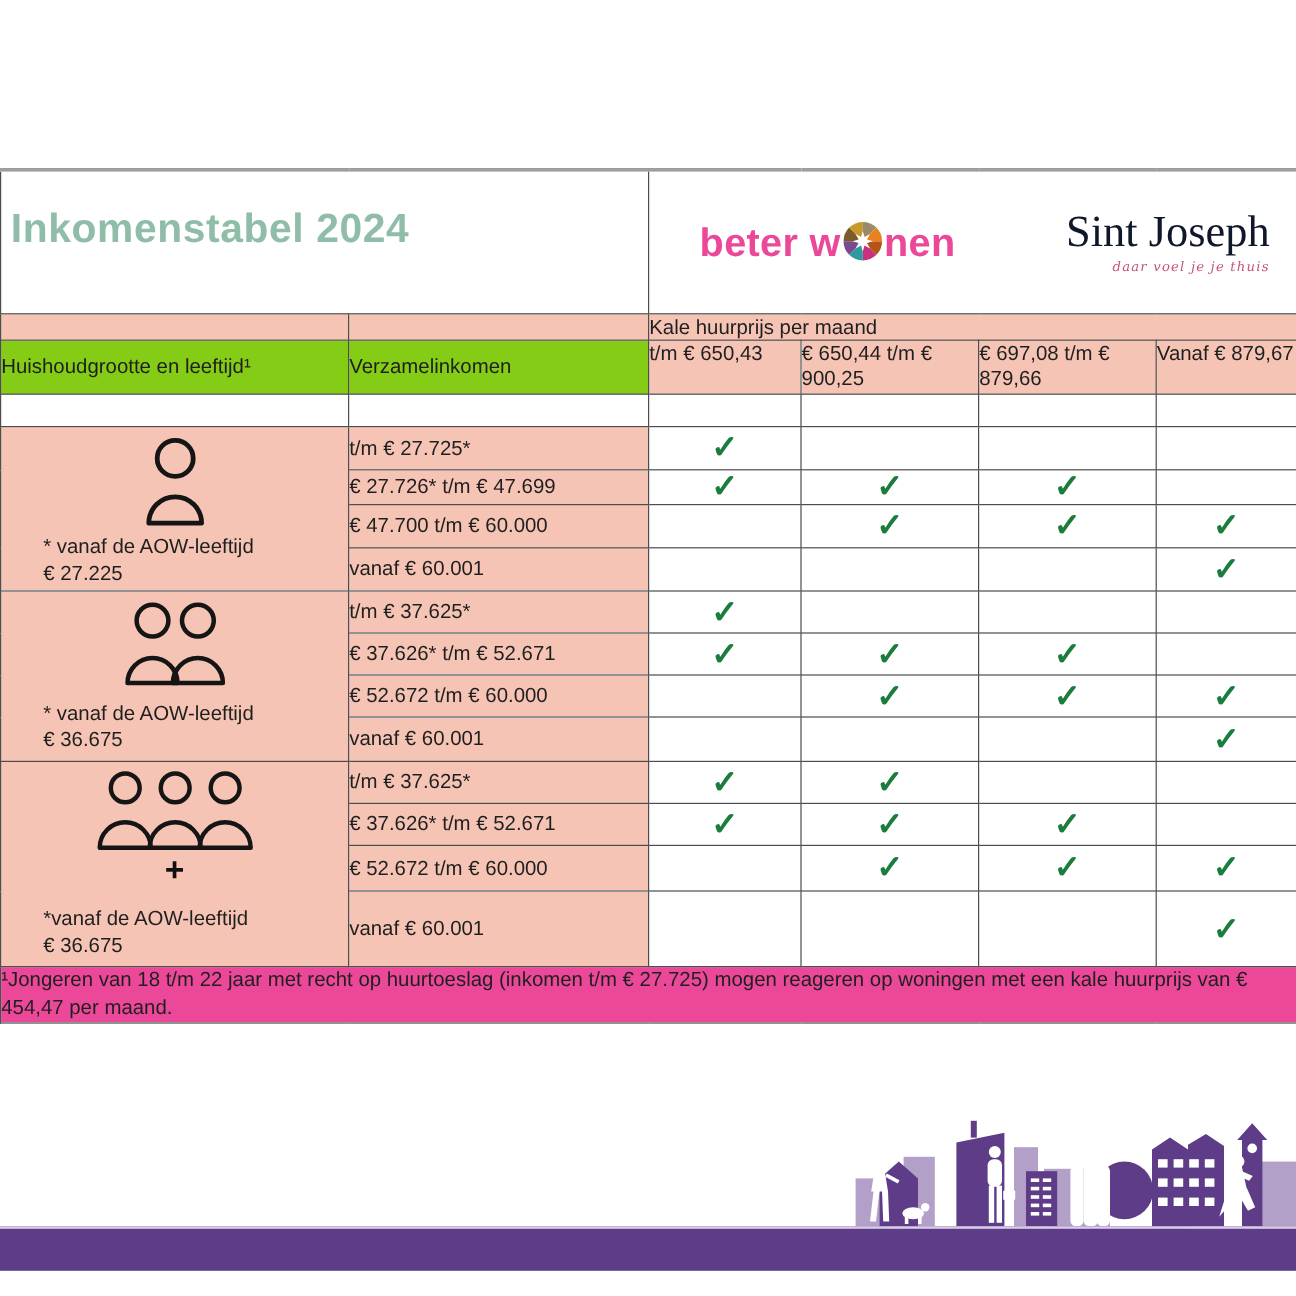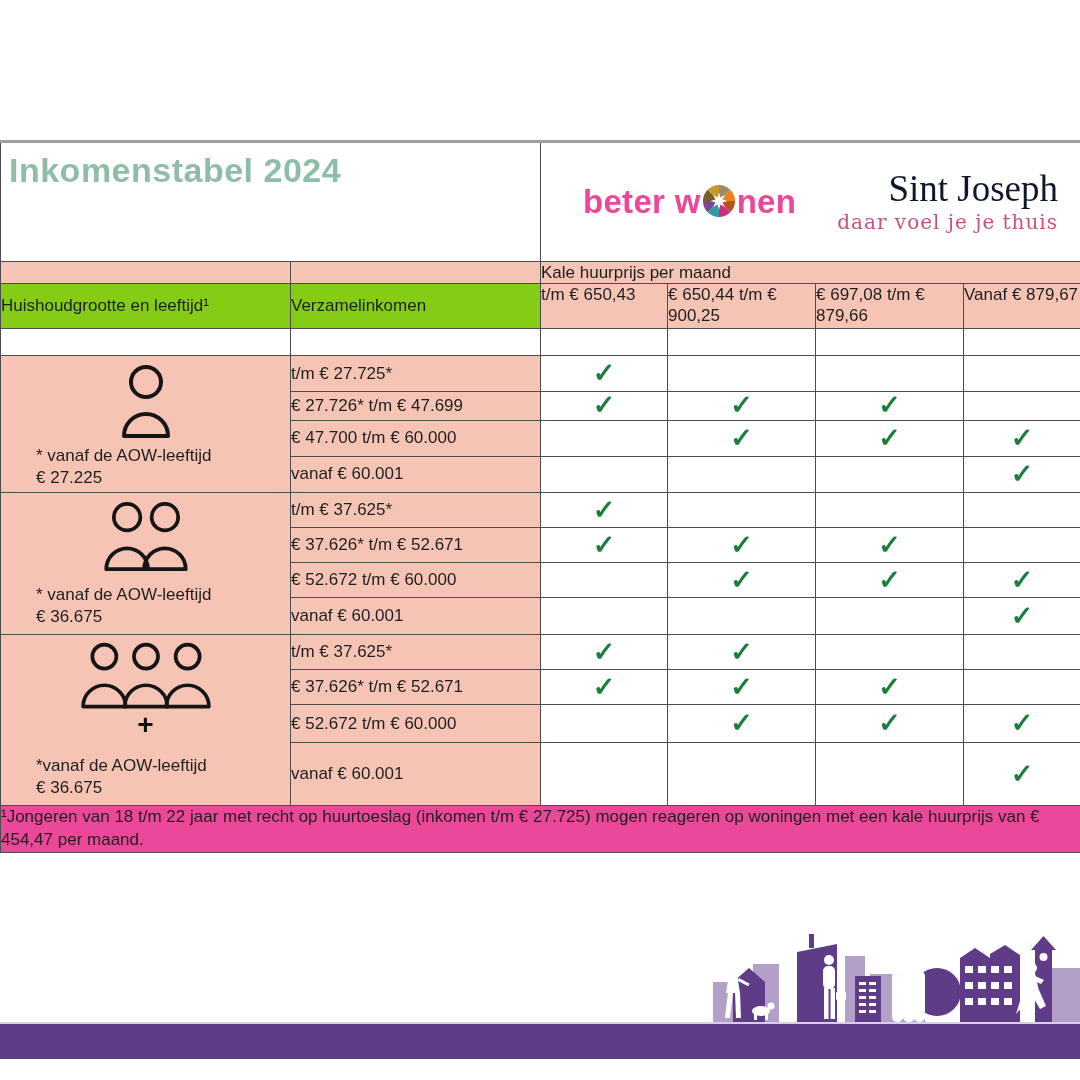--- a/index.html
+++ b/index.html
@@ -5,28 +5,28 @@
   html,body{margin:0;padding:0;}
   body{width:1080px;height:1080px;position:relative;background:#fff;overflow:hidden;
        font-family:"Liberation Sans",sans-serif;color:#222;}
   .page{position:absolute;inset:0;background:#fff;}
 
   
   table.income{position:absolute;top:140px;left:0;width:1080px;border-collapse:collapse;
        table-layout:fixed;border-top:3px solid #9e9e9e;}
   table.income td{border:1px solid #4d4d4d;padding:0;overflow:hidden;font-size:17px;color:#1f1f1f;}
   td.titlecell{vertical-align:top;background:#fff;}
-  .maintitle{font-size:34px;font-weight:800;color:#8fbda7;padding:8px 0 0 8px;letter-spacing:.5px;}
+  .maintitle{font-size:34px;font-weight:800;color:#8fbda7;padding:8px 0 0 8px;letter-spacing:.5px;margin-top:21px;}
   td.logocell{vertical-align:middle;background:#fff;}
   .logorow{display:flex;align-items:center;justify-content:space-between;padding:0 22px 0 26px;}
   .bw{font-size:33px;font-weight:800;color:#ec4899;letter-spacing:.3px;white-space:nowrap;margin-left:16px;}
   .bw svg{vertical-align:-5px;margin:0 1px;}
   .sj{text-align:right;}
   .sjname{font-family:"Liberation Serif",serif;font-size:37px;color:#0f172a;line-height:1.05;}
-  .sjtag{font-family:"DejaVu Serif",serif;font-size:20px;color:#c5537f;
+  .sjtag{font-family:"DejaVu Serif",serif;font-style:italic;font-size:11px;color:#c5537f;
          margin-top:2px;letter-spacing:1px;margin-left:11px;}
 
   td.salmon{background:#f6c4b4;}
   td.bandhdr{background:#f6c4b4;text-align:left;font-size:16px;vertical-align:middle;}
   td.colhdr{background:#84cc16;vertical-align:middle;padding:2px 6px;line-height:1.2;}
   td.pricehdr{background:#f6c4b4;vertical-align:top;padding:3px 6px;line-height:1.25;}
   td.spacer{background:#fff;}
 
   td.person{background:#f6c4b4;vertical-align:top;}
   .cellbox{position:relative;display:flex;flex-direction:column;justify-content:space-between;}

